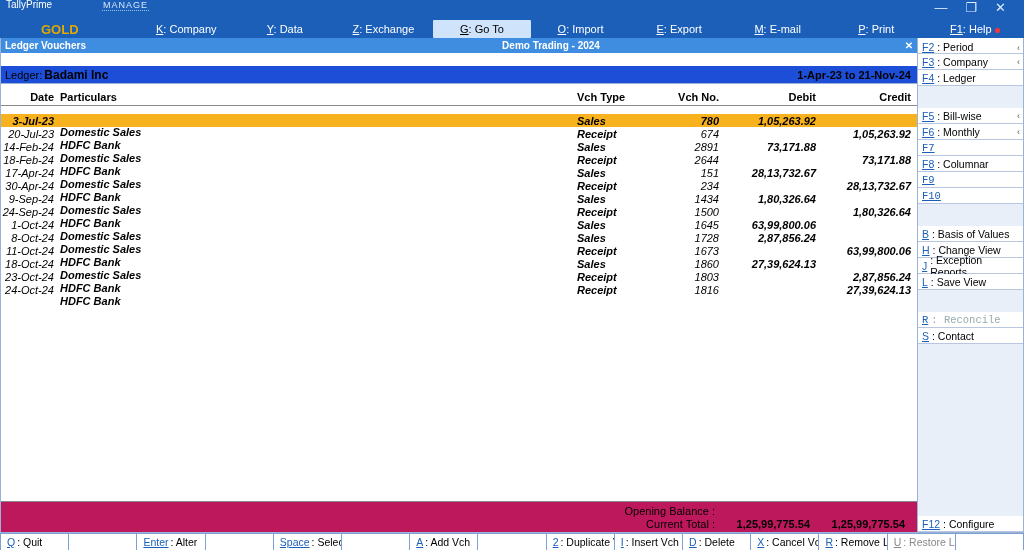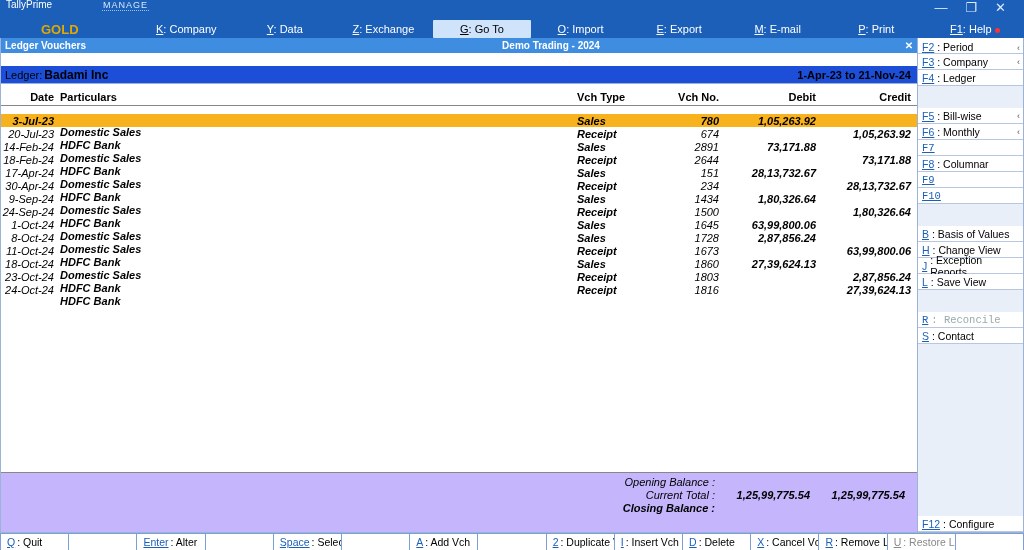--- a/index.html
+++ b/index.html
@@ -59,21 +59,21 @@
   .c-dr{width:95px;text-align:right;padding-right:6px;}
   .c-cr{width:95px;text-align:right;padding-right:6px;}
 
   .grid{flex:1;overflow:hidden;background:#fff;display:flex;flex-direction:column;font-style:italic;}
   .spacer{height:8px;}
   .row{display:flex;height:13px;align-items:center;font-size:11px;}
   .row.sel{background:var(--sel-row);font-weight:bold;}
   .row .c-part{font-weight:600;margin-top:23px;}
   .row .bold{font-weight:700;}
 
-  .totals{background:#c4b5fd;border-top:1px solid #888;padding:2px 6px 18px 0;font-style:italic;}
+  .totals{background:#be185d;border-top:1px solid #888;padding:2px 6px 2px 0;}
   .totals .trow{display:flex;font-size:11px;height:13px;align-items:center;}
   .totals .lbl{flex:1;text-align:right;padding-right:6px;}
   .totals .amt{width:95px;text-align:right;padding-right:6px;font-weight:600;}
   .totals .bold .lbl,.totals .bold .amt{font-weight:700;}
 
   
   .sbtn{background:#fff;border:1px solid #b8c6df;border-left:none;border-right:none;border-top:none;height:16px;display:flex;align-items:center;padding:0 4px;font-size:10.5px;position:relative;}
   .sbtn:first-child{border-top:none;align-items:flex-end;}
   .sbtn .k{color:#1b5fb8;text-decoration:underline;margin-right:3px;}
   .sbtn.disabled{color:#9aa;font-family:Liberation Mono, monospace;}
@@ -259,25 +259,20 @@
       <div class="trow">
         <span class="lbl">Opening Balance :</span>
         <span class="amt"></span>
         <span class="amt"></span>
       </div>
       <div class="trow">
         <span class="lbl">Current Total :</span>
         <span class="amt">1,25,99,775.54</span>
         <span class="amt">1,25,99,775.54</span>
       </div>
-      <div class="trow bold">
-        <span class="lbl">Closing Balance :</span>
-        <span class="amt"></span>
-        <span class="amt"></span>
-      </div>
     </div>
   </div>
   <div class="sidebar" id="sidebar">
       <div class="sbtn">
         <span class="k">F2</span>
         <span>: Period</span>
         <span class="car">‹</span>
       </div>
       <div class="sbtn">
         <span class="k">F3</span>

